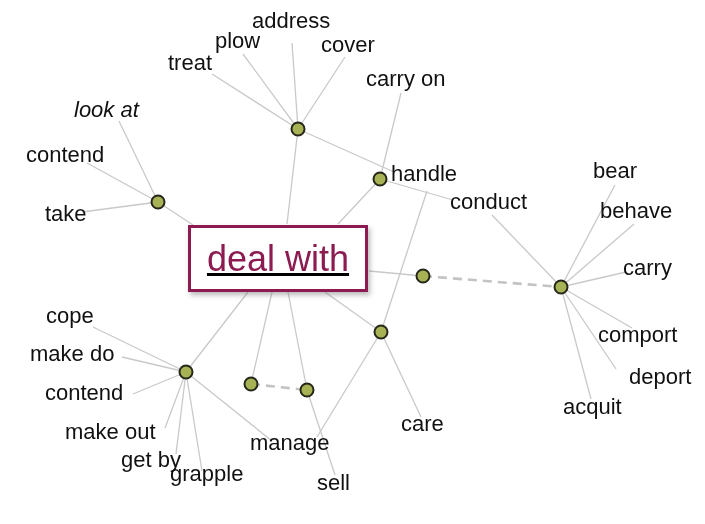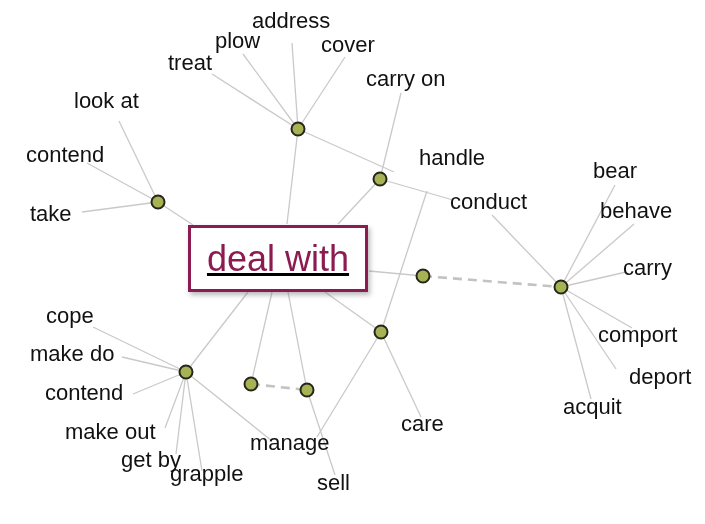--- a/index.html
+++ b/index.html
@@ -94,27 +94,27 @@
       <circle cx="251" cy="384" r="6.5" fill="#a6b253" stroke="#26261a" stroke-width="2"></circle>
       <circle cx="307" cy="390" r="6.5" fill="#a6b253" stroke="#26261a" stroke-width="2"></circle>
       <circle cx="381" cy="332" r="6.5" fill="#a6b253" stroke="#26261a" stroke-width="2"></circle>
     </svg>
   <div id="label-layer">
       <div class="word-label" style="left: 252px; top: 10px;">address</div>
       <div class="word-label" style="left: 215px; top: 30px;">plow</div>
       <div class="word-label" style="left: 321px; top: 34px;">cover</div>
       <div class="word-label" style="left: 168px; top: 52px;">treat</div>
       <div class="word-label" style="left: 366px; top: 68px;">carry on</div>
-      <div class="word-label" style="left: 74px; top: 90px;">look at</div>
+      <div class="word-label" style="left: 74px; top: 99px; font-style: italic;">look at</div>
       <div class="word-label" style="left: 26px; top: 144px;">contend</div>
       <div class="word-label" style="left: 593px; top: 160px;">bear</div>
-      <div class="word-label" style="left: 391px; top: 147px; margin-left: 28px;">handle</div>
+      <div class="word-label" style="left: 391px; top: 163px;">handle</div>
       <div class="word-label" style="left: 450px; top: 191px;">conduct</div>
       <div class="word-label" style="left: 600px; top: 200px;">behave</div>
-      <div class="word-label" style="left: 30px; top: 203px; text-align: center;">take</div>
+      <div class="word-label" style="left: 45px; top: 203px; text-align: center;">take</div>
       <div class="word-label" style="left: 623px; top: 257px;">carry</div>
       <div class="word-label" style="left: 46px; top: 305px;">cope</div>
       <div class="word-label" style="left: 30px; top: 343px;">make do</div>
       <div class="word-label" style="left: 598px; top: 324px;">comport</div>
       <div class="word-label" style="left: 585px; top: 366px; padding-left: 44px;">deport</div>
       <div class="word-label" style="left: 45px; top: 382px;">contend</div>
       <div class="word-label" style="left: 563px; top: 396px;">acquit</div>
       <div class="word-label" style="left: 401px; top: 413px;">care</div>
       <div class="word-label" style="left: 65px; top: 421px;">make out</div>
       <div class="word-label" style="left: 250px; top: 432px;">manage</div>

